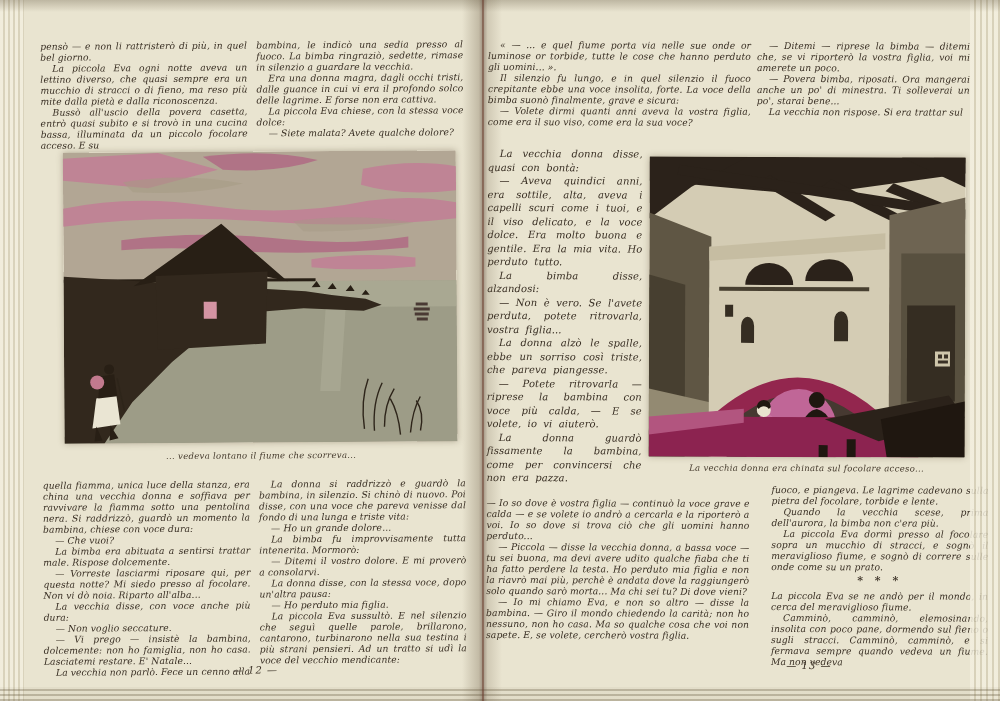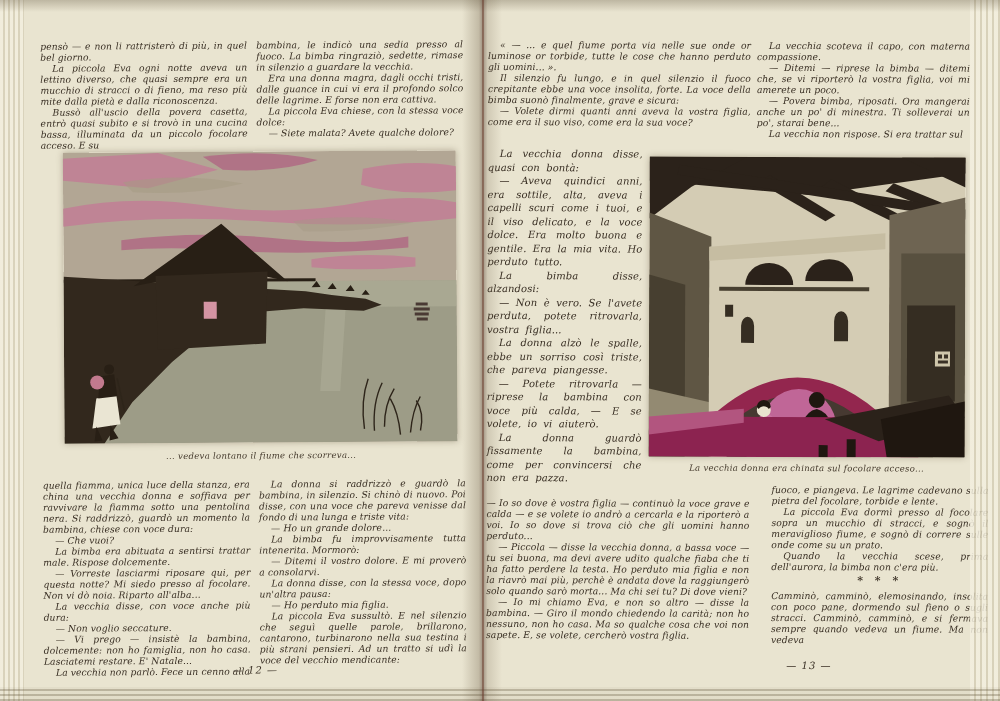--- a/index.html
+++ b/index.html
@@ -146,21 +146,20 @@
 
   <div class="page-content pr">
 
     <div class="col" style="left:487px; top:39px; width:263px;">
         <p class="para">« — ... e quel fiume porta via nelle sue onde or luminose or torbide, tutte le cose che hanno perduto gli uomini... ».</p>
         <p class="para">Il silenzio fu lungo, e in quel silenzio il fuoco crepitante ebbe una voce insolita, forte. La voce della bimba suonò finalmente, grave e sicura:</p>
         <p class="para">— Volete dirmi quanti anni aveva la vostra figlia, come era il suo viso, come era la sua voce?</p>
       </div>
 
     <div class="col" style="left:756px; top:39px; width:213px;">
-        <p class="para">La vecchia scoteva il capo, con materna compassione.</p>
         <p class="para">— Ditemi — riprese la bimba — ditemi che, se vi riporterò la vostra figlia, voi mi amerete un poco.</p>
         <p class="para">— Povera bimba, riposati. Ora mangerai anche un po' di minestra. Ti solleverai un po', starai bene...</p>
         <p class="para">La vecchia non rispose. Si era trattar sul</p>
       </div>
 
     <div class="col narrow" style="left:487px; top:147px; width:155px; height:348px;">
         <p class="para">La vecchia donna disse, quasi con bontà:</p>
         <p class="para">— Aveva quindici anni, era sottile, alta, aveva i capelli scuri come i tuoi, e il viso delicato, e la voce dolce. Era molto buona e gentile. Era la mia vita. Ho perduto tutto.</p>
         <p class="para">La bimba disse, alzandosi:</p>
         <p class="para">— Non è vero. Se l'avete perduta, potete ritrovarla, vostra figlia...</p>
@@ -239,25 +238,26 @@
 
     <div class="col flush-first" style="left:487px; top:497px; width:263px;">
         <p class="para">— Io so dove è vostra figlia — continuò la voce grave e calda — e se volete io andrò a cercarla e la riporterò a voi. Io so dove si trova ciò che gli uomini hanno perduto...</p>
         <p class="para">— Piccola — disse la vecchia donna, a bassa voce — tu sei buona, ma devi avere udito qualche fiaba che ti ha fatto perdere la testa. Ho perduto mia figlia e non la riavrò mai più, perchè è andata dove la raggiungerò solo quando sarò morta... Ma chi sei tu? Di dove vieni?</p>
         <p class="para">— Io mi chiamo Eva, e non so altro — disse la bambina. — Giro il mondo chiedendo la carità; non ho nessuno, non ho casa. Ma so qualche cosa che voi non sapete. E, se volete, cercherò vostra figlia.</p>
       </div>
 
     <div class="col flush-first" style="left:772px; top:483px; width:217px;">
       <div class="flush-first">
           <p class="para">fuoco, e piangeva. Le lagrime cadevano sulla pietra del focolare, torbide e lente.</p>
+          <p class="para">Quando la vecchia scese, prima dell'aurora, la bimba non c'era più.</p>
           <p class="para">La piccola Eva dormì presso al focolare sopra un mucchio di stracci, e sognò il meraviglioso fiume, e sognò di correre sulle onde come su un prato.</p>
-          <p class="para">Quando la vecchia scese, prima dell'aurora, la bimba non c'era più.</p>
         </div>
       <div class="separator">* * *</div>
       <div>
+          <p class="para">La piccola Eva se ne andò per il mondo, in cerca del meraviglioso fiume.</p>
           <p class="para">Camminò, camminò, elemosinando, insolita con poco pane, dormendo sul fieno o sugli stracci. Camminò, camminò, e si fermava sempre quando vedeva un fiume. Ma non vedeva</p>
         </div>
     </div>
 
     <div class="pagenum" style="left:650px; top:659px; width:320px;">— 13 —</div>
   </div>
 
   <div class="edge-left"></div>
   <div class="edge-right"></div>
   <div class="edge-top"></div>

